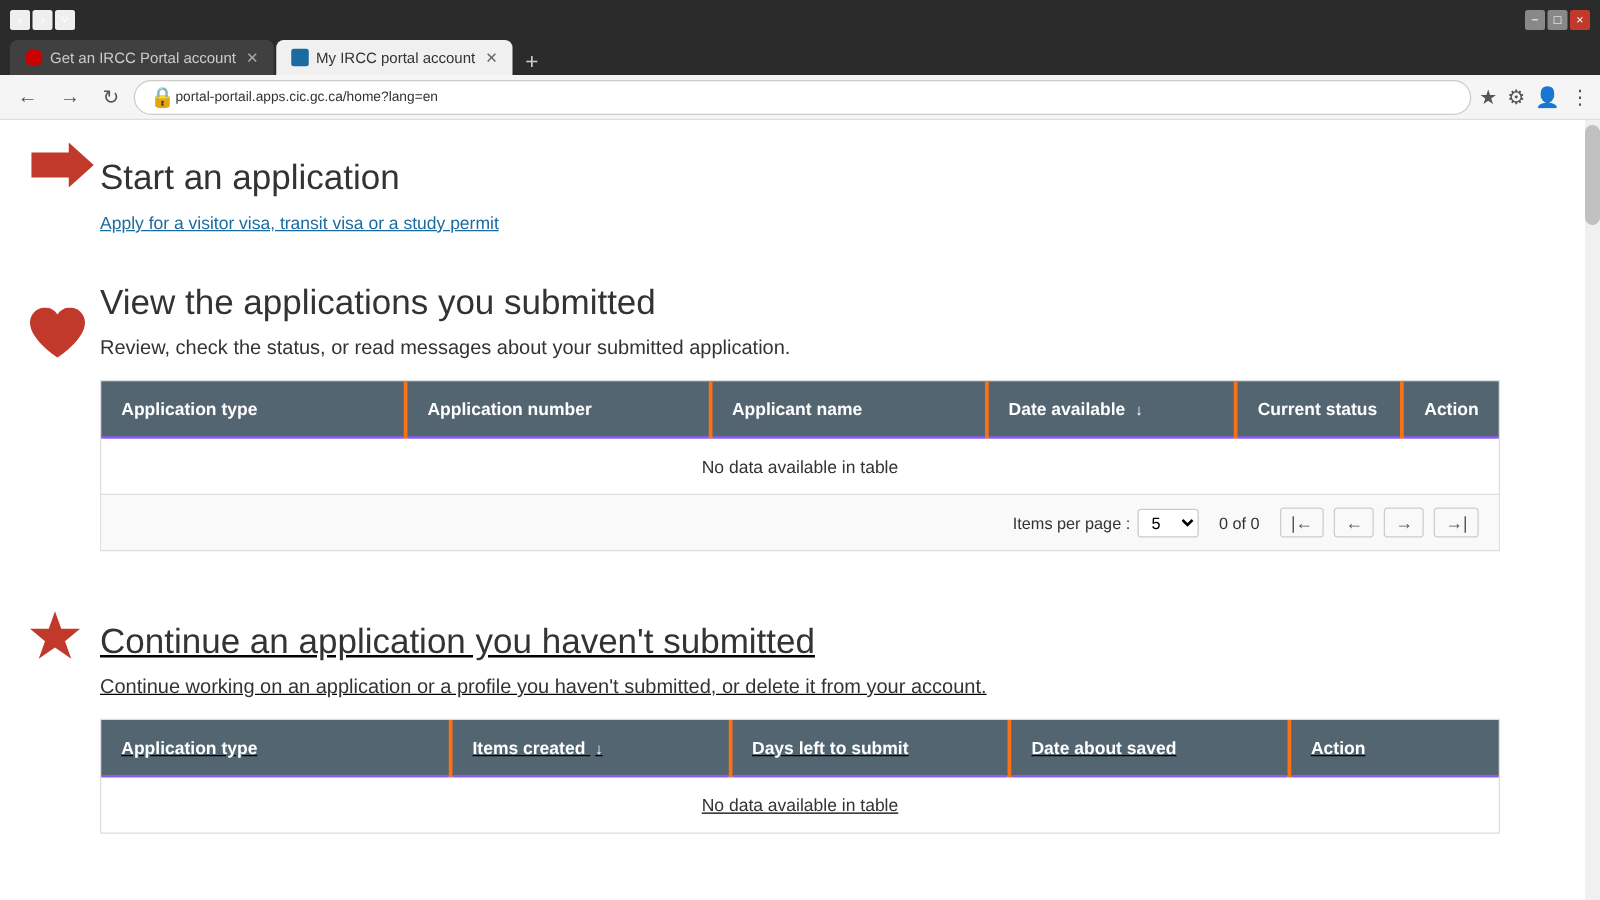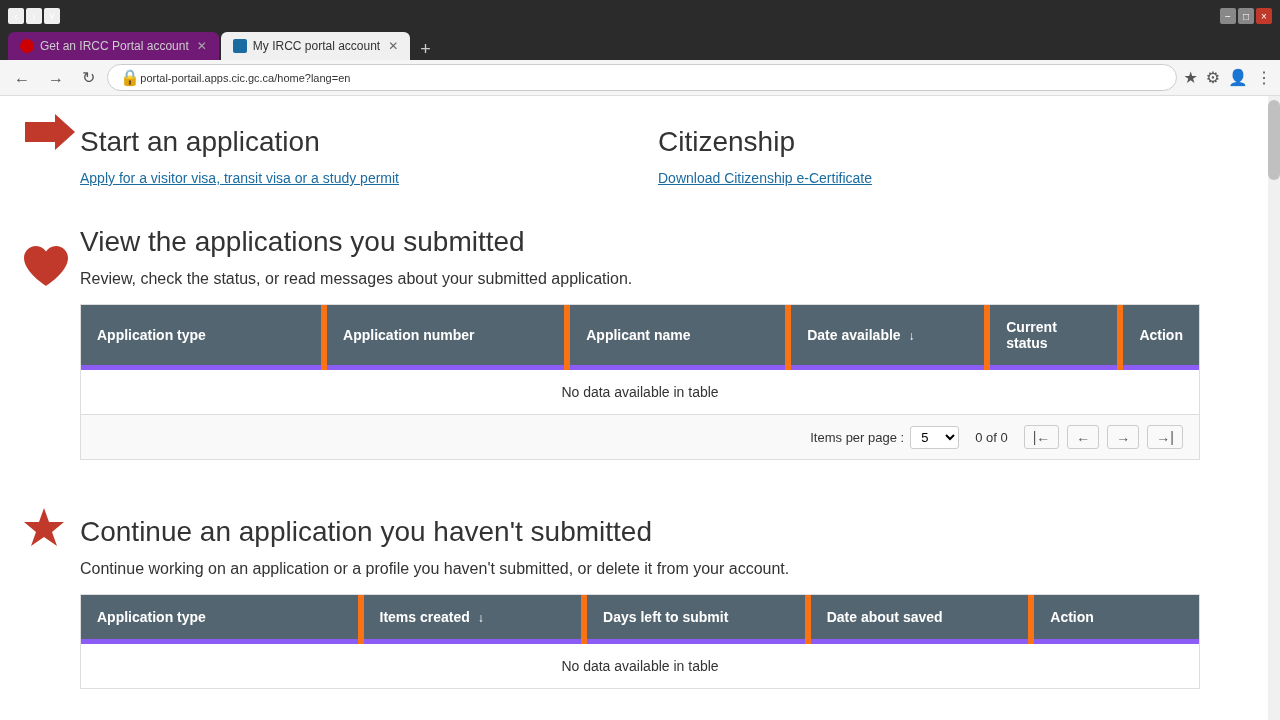--- a/index.html
+++ b/index.html
@@ -3,21 +3,21 @@
   <meta charset="utf-8">
   <style>
     * { box-sizing: border-box; margin: 0; padding: 0; }
     body { font-family: Arial, sans-serif; font-size: 14px; background: #fff; overflow: hidden; width: 1280px; height: 720px; }
 
     
     .browser-chrome { background: #3c3c3c; width: 100%; }
     .title-bar { background: #2b2b2b; display: flex; align-items: center; padding: 4px 8px; height: 32px; }
     .tab-bar { display: flex; align-items: flex-end; padding: 0 8px; background: #2b2b2b; }
     .tab { display: flex; align-items: center; background: #f0f0f0; border-radius: 6px 6px 0 0; padding: 6px 12px; font-size: 12px; color: #333; min-width: 180px; height: 28px; margin-right: 2px; position: relative; }
-    .tab.inactive { background: #701a75; color: #ccc; }
+    .tab.inactive { background: #404040; color: #ccc; }
     .tab-close { margin-left: 8px; cursor: pointer; font-size: 12px; color: #666; }
     .tab.inactive .tab-close { color: #aaa; }
     .tab-add { background: none; border: none; color: #ccc; font-size: 18px; padding: 0 8px; cursor: pointer; display: flex; align-items: center; }
     .favicon { width: 14px; height: 14px; margin-right: 6px; display: inline-block; }
     .favicon-red { background: #cc0000; border-radius: 50%; }
     .favicon-shield { background: #1a6ba0; border-radius: 2px; }
 
     .nav-bar { background: #f5f5f5; border-bottom: 1px solid #ddd; display: flex; align-items: center; padding: 4px 8px; height: 36px; gap: 6px; }
     .nav-btn { background: none; border: none; cursor: pointer; font-size: 16px; color: #555; padding: 2px 6px; border-radius: 3px; }
     .address-bar { flex: 1; background: #fff; border: 1px solid #ccc; border-radius: 15px; padding: 3px 12px; font-size: 13px; color: #333; display: flex; align-items: center; }
@@ -35,23 +35,23 @@
     
     .page-content { background: #fff; padding: 0 80px; overflow-y: auto; height: calc(720px - 96px); position: relative; }
 
     .section-title { font-size: 28px; font-weight: 300; color: #333; margin-bottom: 12px; padding-top: 20px; }
     .section-desc { font-size: 16px; color: #333; margin-bottom: 16px; }
     .link { color: #1a6ba0; text-decoration: underline; cursor: pointer; font-size: 14px; }
 
     
     .data-table { width: 100%; border-collapse: collapse; margin-bottom: 0; }
     .table-wrapper { border: 1px solid #ddd; margin-bottom: 20px; }
-    .data-table th { background: #536570; color: #fff; padding: 14px 16px; text-align: left; font-size: 14px; font-weight: 600; border-right: 6px solid #f97316; }
+    .data-table th { background: #536570; color: #fff; padding: 14px 16px; text-align: left; font-size: 14px; font-weight: 600; border-right: 3px solid #f97316; }
     .data-table th:last-child { border-right: none; }
-    .data-table td { padding: 14px 16px; border-top: 5px solid #8b5cf6; font-size: 14px; color: #333; text-align: center; }
+    .data-table td { padding: 14px 16px; border-top: 2px solid #8b5cf6; font-size: 14px; color: #333; text-align: center; }
     .no-data { text-align: center !important; color: #555; }
 
     .sort-arrow { font-size: 12px; margin-left: 4px; }
 
     
     .pagination-row { display: flex; align-items: center; justify-content: flex-end; padding: 10px 16px; background: #f9f9f9; border-top: 1px solid #ddd; gap: 8px; font-size: 13px; color: #333; }
     .items-per-page { display: flex; align-items: center; gap: 6px; }
     .items-select { border: 1px solid #ccc; padding: 2px 6px; font-size: 13px; background: #fff; border-radius: 3px; cursor: pointer; }
     .page-info { color: #333; margin: 0 8px; }
     .page-nav-btn { background: none; border: 1px solid #ccc; padding: 3px 8px; border-radius: 3px; cursor: pointer; color: #555; font-size: 14px; }
@@ -127,24 +127,20 @@
 
   <div style="display:flex; gap:36px; padding-top:10px; padding-bottom:20px; position:relative;">
     <div style="position:absolute; left:-55px; top:18px;">
       <svg width="50" height="36" viewBox="0 0 50 36">
         <polygon points="0,8 30,8 30,0 50,18 30,36 30,28 0,28" fill="#c0392b"></polygon>
       </svg>
     </div>
     <div style="flex:1;">
       <h2 class="section-title">Start an application</h2>
       <a class="link">Apply for a visitor visa, transit visa or a study permit</a>
-    </div>
-    <div style="flex:1;">
-      <h2 class="section-title">Citizenship</h2>
-      <a class="link">Download Citizenship e-Certificate</a>
     </div>
   </div>
 
   <div class="view-section" style="position:relative;">
 
     <div style="position:absolute; left:-58px; top:40px;">
       <svg width="48" height="44" viewBox="0 0 48 44">
         <path d="M24 40 C24 40 2 26 2 12 C2 5.4 7.4 0 14 0 C18.2 0 21.8 2.2 24 5.5 C26.2 2.2 29.8 0 34 0 C40.6 0 46 5.4 46 12 C46 26 24 40 24 40Z" fill="#c0392b"></path>
       </svg>
     </div>
@@ -182,21 +178,21 @@
         </div>
         <span class="page-info">0 of 0</span>
         <button class="page-nav-btn">|←</button>
         <button class="page-nav-btn">←</button>
         <button class="page-nav-btn">→</button>
         <button class="page-nav-btn">→|</button>
       </div>
     </div>
   </div>
 
-  <div class="view-section" style="position:relative;">
+  <div class="view-section" style="position:relative;text-decoration:underline;">
 
     <div style="position:absolute; left:-58px; top:10px;">
       <svg width="44" height="44" viewBox="0 0 44 44">
         <polygon points="22,2 27,16 42,16 30,26 35,40 22,31 9,40 14,26 2,16 17,16" fill="#c0392b"></polygon>
       </svg>
     </div>
     <h2 class="section-title">Continue an application you haven't submitted</h2>
     <p class="section-desc">Continue working on an application or a profile you haven't submitted, or delete it from your account.</p>
     <div class="table-wrapper">
       <table class="data-table">

